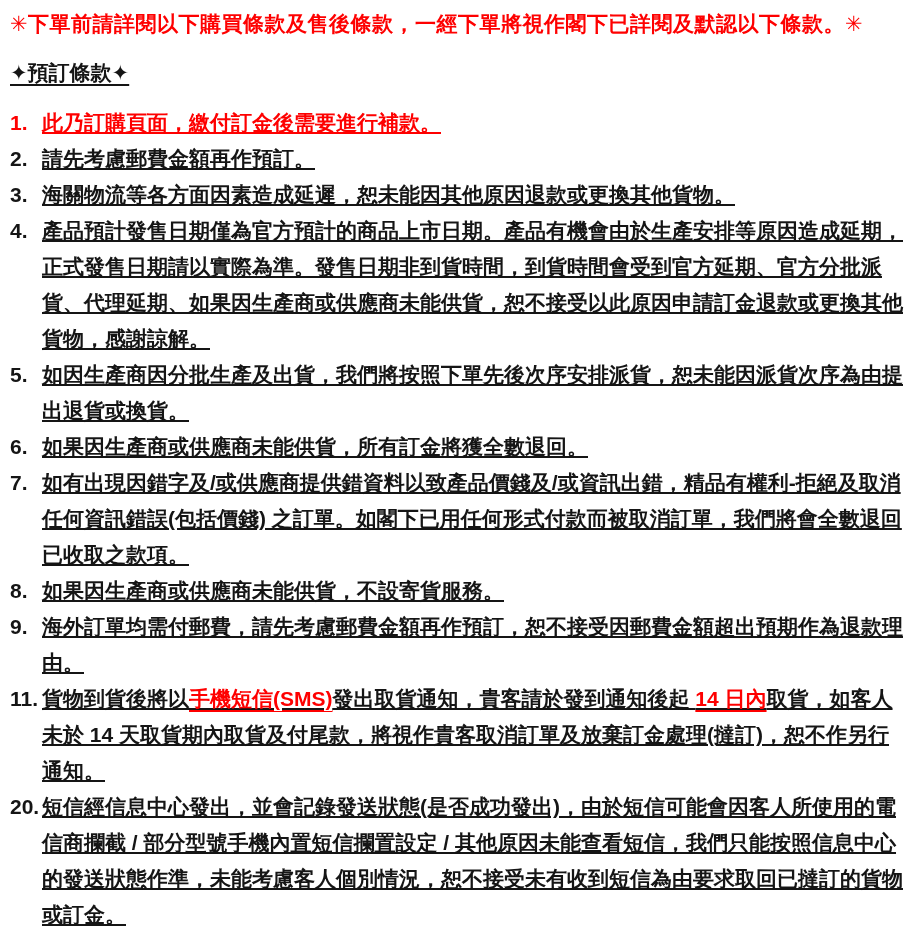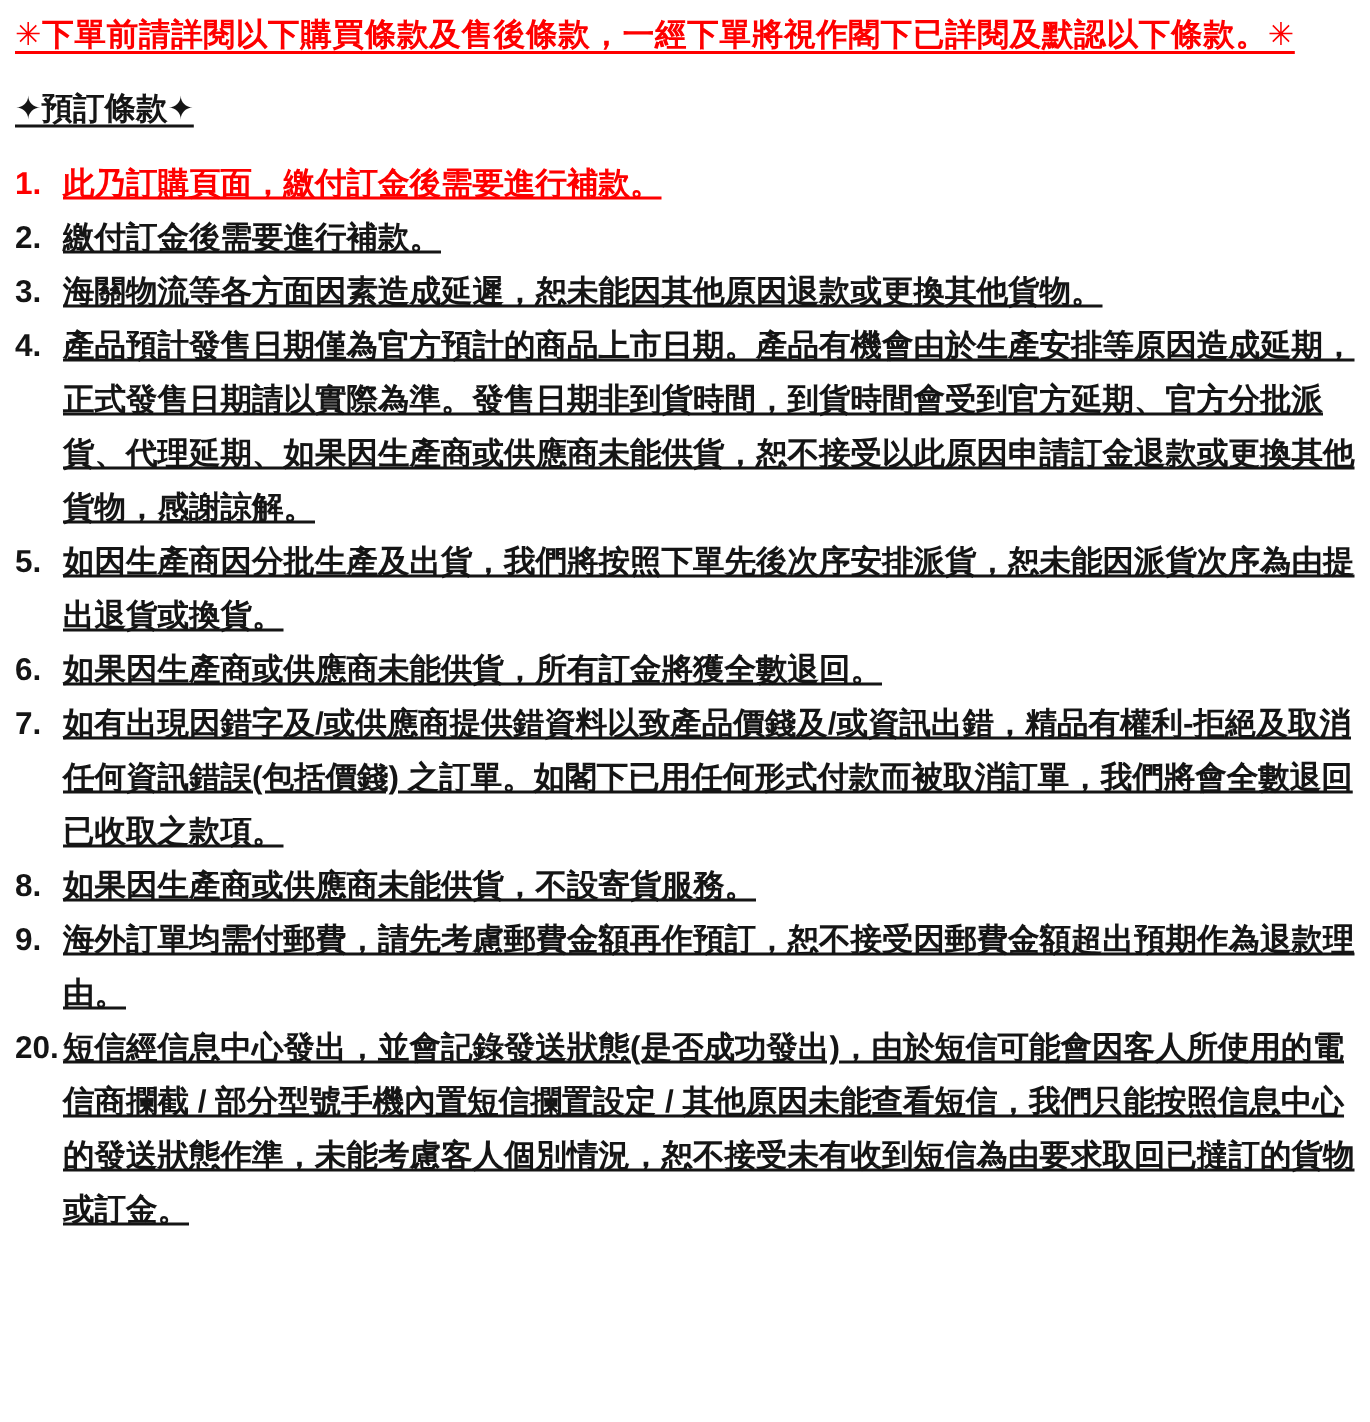--- a/index.html
+++ b/index.html
@@ -15,21 +15,20 @@
   }
   body {
     font-family: "Liberation Sans", "DejaVu Sans", sans-serif;
     font-weight: 700;
     color: var(--ink);
     font-size: 21px;
     padding: 9px 8px 10px 10px;
   }
   .header-notice {
     color: var(--red);
-    text-decoration: underline;
     text-underline-offset: 4px;
     line-height: 30px;
     margin-bottom: 20px;
     letter-spacing: 0.5px;
   }
   .section-title {
     display: inline-block;
     color: var(--ink);
     text-decoration: underline;
     text-underline-offset: 4px;
@@ -70,21 +69,21 @@
   <span class="section-title">✦預訂條款✦</span>
 </div>
 
 <div class="terms-list">
     <div class="term-item red">
       <span class="num">1.</span>
       <span class="content"><span>此乃訂購頁面，繳付訂金後需要進行補款。</span></span>
     </div>
     <div class="term-item">
       <span class="num">2.</span>
-      <span class="content"><span>繳付訂金後需要進行補款。</span></span>
+      <span class="content"><span>請先考慮郵費金額再作預訂。</span></span>
     </div>
     <div class="term-item">
       <span class="num">3.</span>
       <span class="content"><span>海關物流等各方面因素造成延遲，恕未能因其他原因退款或更換其他貨物。</span></span>
     </div>
     <div class="term-item">
       <span class="num">4.</span>
       <span class="content"><span>產品預計發售日期僅為官方預計的商品上市日期。產品有機會由於生產安排等原因造成延期，正式發售日期請以實際為準。發售日期非到貨時間，到貨時間會受到官方延期、官方分批派貨、代理延期、如果因生產商或供應商未能供貨，恕不接受以此原因申請訂金退款或更換其他貨物，感謝諒解。</span></span>
     </div>
     <div class="term-item">
@@ -101,16 +100,20 @@
     </div>
     <div class="term-item">
       <span class="num">8.</span>
       <span class="content"><span>如果因生產商或供應商未能供貨，不設寄貨服務。</span></span>
     </div>
     <div class="term-item">
       <span class="num">9.</span>
       <span class="content"><span>海外訂單均需付郵費，請先考慮郵費金額再作預訂，恕不接受因郵費金額超出預期作為退款理由。</span></span>
     </div>
     <div class="term-item">
+      <span class="num">11.</span>
+      <span class="content"><span>貨物到貨後將以</span><span class="red-underline">手機短信(SMS)</span><span>發出取貨通知，貴客請於發到通知後起 </span><span class="red-underline">14 日內</span><span>取貨，如客人未於 14 天取貨期內取貨及付尾款，將視作貴客取消訂單及放棄訂金處理(撻訂)，恕不作另行通知。</span></span>
+    </div>
+    <div class="term-item">
       <span class="num">20.</span>
       <span class="content"><span>短信經信息中心發出，並會記錄發送狀態(是否成功發出)，由於短信可能會因客人所使用的電信商攔截 / 部分型號手機內置短信攔置設定 / 其他原因未能查看短信，我們只能按照信息中心的發送狀態作準，未能考慮客人個別情況，恕不接受未有收到短信為由要求取回已撻訂的貨物或訂金。</span></span>
     </div>
   </div>
 
 </body></html>

